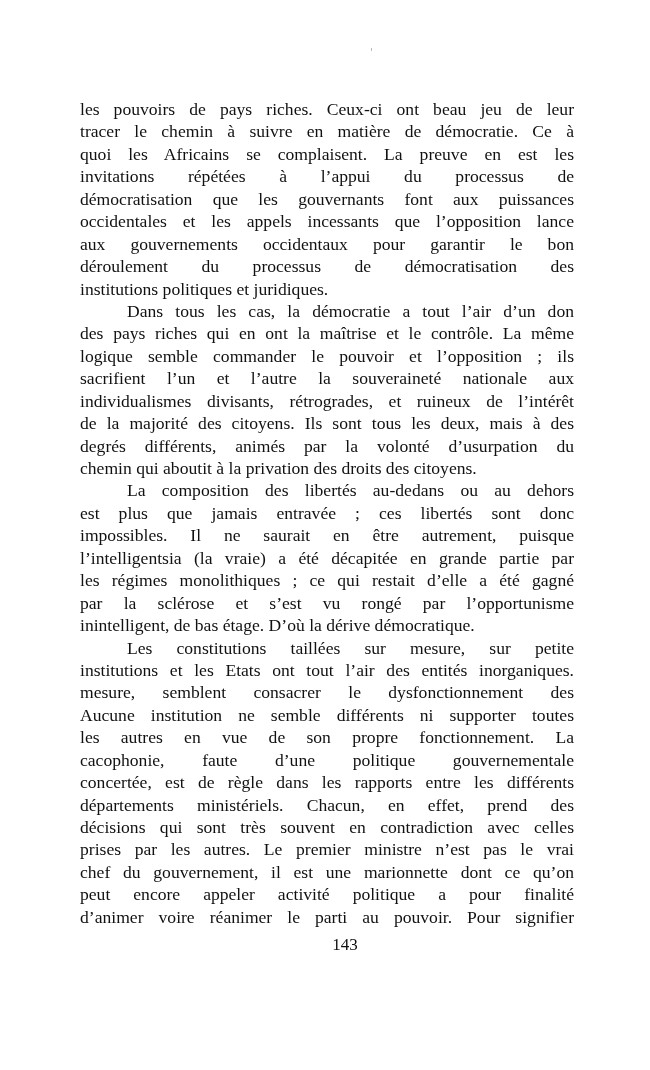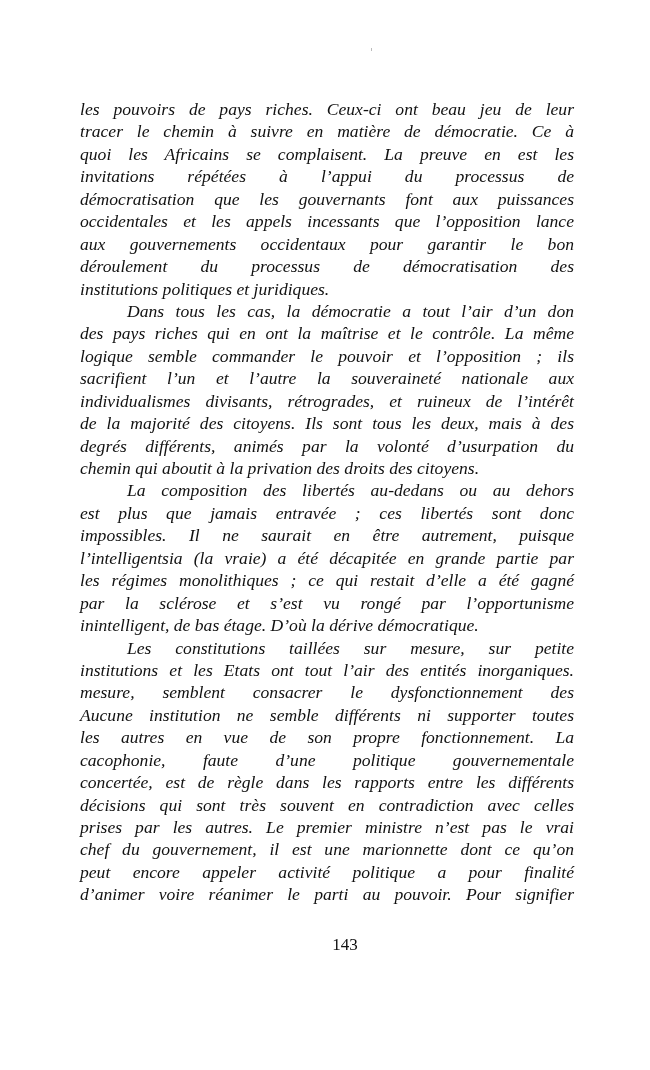--- a/index.html
+++ b/index.html
@@ -34,21 +34,20 @@
       font-size: 17.6px;
       line-height: 22.45px;
     }
     .line {
       display: block;
       white-space: nowrap;
       text-align: justify;
       text-align-last: justify;
       height: 22.45px;
       overflow: visible;
-      font-style: italic;
     }
     .line.last {
       text-align-last: left;
     }
     .line.indent {
       padding-left: 47px;
     }
     .page-number {
       position: absolute;
       left: 0;
@@ -102,20 +101,21 @@
     </div>
 
     <div>
       <span class="line indent">Les constitutions taillées sur mesure, sur petite</span>
       <span class="line">institutions et les Etats ont tout l’air des entités inorganiques.</span>
       <span class="line">mesure, semblent consacrer le dysfonctionnement des</span>
       <span class="line">Aucune institution ne semble différents ni supporter toutes</span>
       <span class="line">les autres en vue de son propre fonctionnement. La</span>
       <span class="line">cacophonie, faute d’une politique gouvernementale</span>
       <span class="line">concertée, est de règle dans les rapports entre les différents</span>
+      <span class="line">départements ministériels. Chacun, en effet, prend des</span>
       <span class="line">décisions qui sont très souvent en contradiction avec celles</span>
       <span class="line">prises par les autres. Le premier ministre n’est pas le vrai</span>
       <span class="line">chef du gouvernement, il est une marionnette dont ce qu’on</span>
       <span class="line">peut encore appeler activité politique a pour finalité</span>
       <span class="line">d’animer voire réanimer le parti au pouvoir. Pour signifier</span>
     </div>
   </div>
 
   <div class="page-number">143</div>
 </div>

